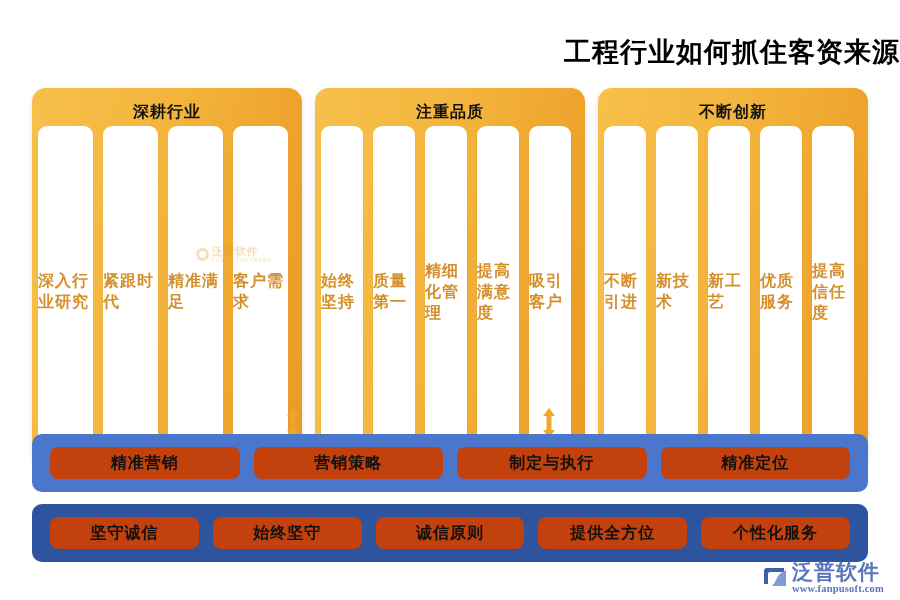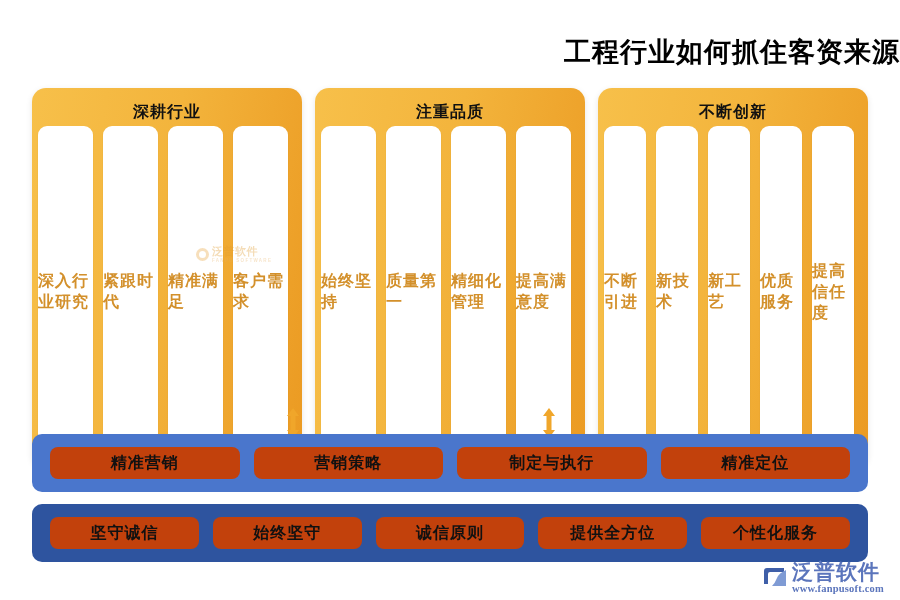--- a/index.html
+++ b/index.html
@@ -205,20 +205,21 @@
     </div>
   </div>
 
   <div class="panel">
     <div class="panel-title">注重品质</div>
     <div class="panel-items">
       <div class="panel-card">始终坚持</div>
       <div class="panel-card">质量第一</div>
       <div class="panel-card">精细化管理</div>
       <div class="panel-card">提高满意度</div>
+      <div class="panel-card">吸引客户</div>
     </div>
   </div>
 
   <div class="panel">
     <div class="panel-title">不断创新</div>
     <div class="panel-items">
       <div class="panel-card">不断引进</div>
       <div class="panel-card">新技术</div>
       <div class="panel-card">新工艺</div>
       <div class="panel-card">优质服务</div>

